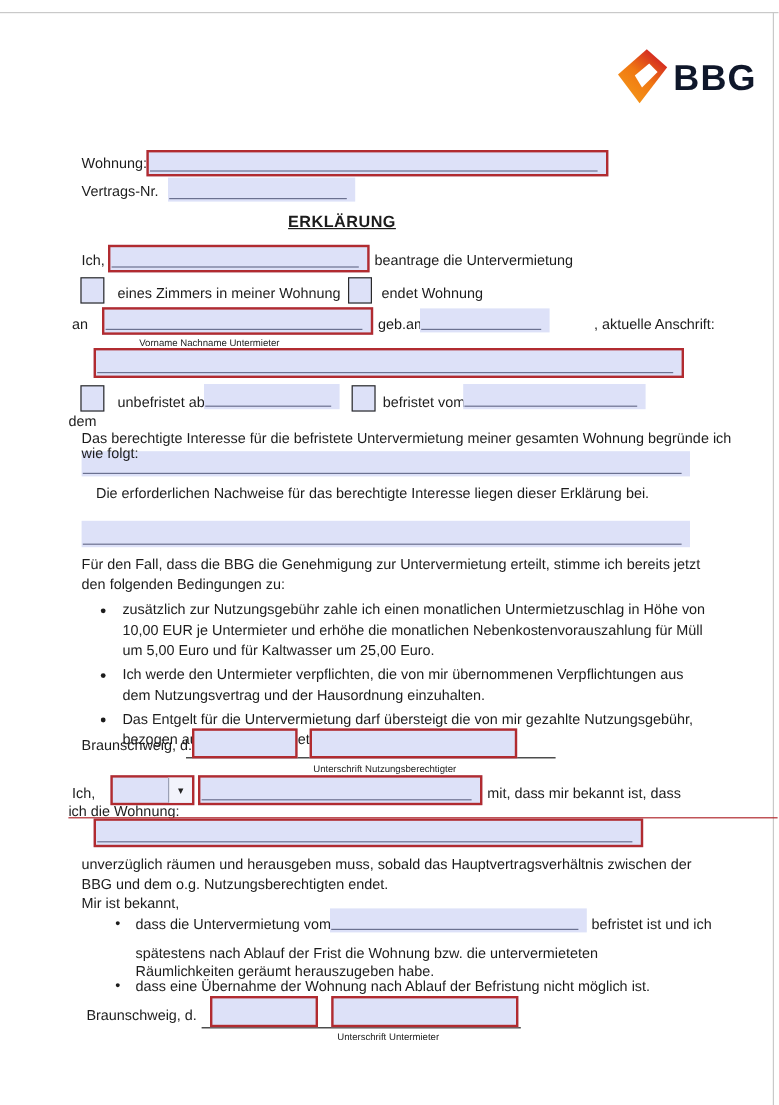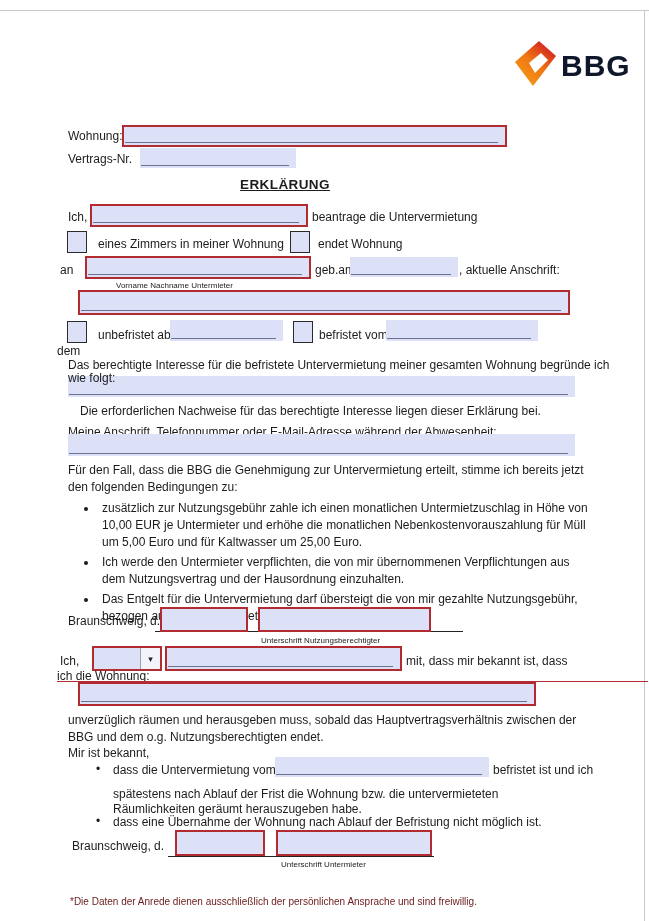--- a/index.html
+++ b/index.html
@@ -62,40 +62,39 @@
 
   <div class="cb" style="left:67px;top:231px;"></div>
   <span class="abs" style="left:98px;top:237px;">eines Zimmers in meiner Wohnung</span>
   <div class="cb" style="left:290px;top:231px;"></div>
   <span class="abs" style="left:318px;top:237px;">endet Wohnung</span>
 
   <span class="abs" style="left:60px;top:263px;">an</span>
   <div class="f red ul" style="left:85px;top:256px;width:226px;height:23px;"></div>
   <span class="abs" style="left:315px;top:263px;">geb.am</span>
   <div class="f ul" style="left:350px;top:257px;width:108px;height:20px;"></div>
-  <span class="abs" style="left:459px;top:263px;">, aktuelle Anschrift:</span>
+  <span class="abs" style="left:459px;top:263px;padding-left:36px;">, aktuelle Anschrift:</span>
   <span class="abs hint" style="left:116px;top:281px;">Vorname Nachname Untermieter</span>
 
   <div class="f red ul" style="left:78px;top:290px;width:492px;height:25px;"></div>
 
   <div class="cb" style="left:67px;top:321px;"></div>
   <span class="abs" style="left:98px;top:328px;">unbefristet ab</span>
   <div class="f ul" style="left:170px;top:320px;width:113px;height:21px;"></div>
   <div class="cb" style="left:293px;top:321px;"></div>
   <span class="abs" style="left:319px;top:328px;">befristet vom</span>
   <div class="f ul" style="left:386px;top:320px;width:152px;height:21px;"></div>
   <span class="abs" style="left:57px;top:344px;">dem</span>
 
   <span class="abs" style="left:68px;top:358px;">Das berechtigte Interesse für die befristete Untervermietung meiner gesamten Wohnung begründe ich</span>
   <div class="f ul" style="left:68px;top:376px;width:507px;height:21px;"></div>
   <span class="abs" style="left:68px;top:371px;">wie folgt:</span>
 
   <span class="abs" style="left:80px;top:404px;">Die erforderlichen Nachweise für das berechtigte Interesse liegen dieser Erklärung bei.</span>
 
-  <span class="abs" style="left:68px;top:425px;">Meine Anschrift, Telefonnummer oder E-Mail-Adresse während der Abwesenheit:</span>
   <div class="f ul" style="left:68px;top:434px;width:507px;height:22px;"></div>
 
   <div class="wrap" style="left:68px;top:462px;width:523px;">Für den Fall, dass die BBG die Genehmigung zur Untervermietung erteilt, stimme ich bereits jetzt den folgenden Bedingungen zu:</div>
 
   <div class="wrap" style="left:80px;top:500px;width:512px;">
     <ul class="blist">
       <li>zusätzlich zur Nutzungsgebühr zahle ich einen monatlichen Untermietzuschlag in Höhe von 10,00 EUR je Untermieter und erhöhe die monatlichen Nebenkostenvorauszahlung für Müll um 5,00 Euro und für Kaltwasser um 25,00 Euro.</li>
       <li>Ich werde den Untermieter verpflichten, die von mir übernommenen Verpflichtungen aus dem Nutzungsvertrag und der Hausordnung einzuhalten.</li>
       <li>Das Entgelt für die Untervermietung darf übersteigt die von mir gezahlte Nutzungsgebühr, bezogen auf den Quadratmeter, um nicht mehr als 20%.</li>
     </ul>
@@ -130,15 +129,14 @@
   <span class="abs b1-cont" style="left:113px;top:801px;">Räumlichkeiten geräumt herauszugeben habe.</span>
   <span class="abs" style="left:96px;top:814px;">•</span>
   <span class="abs" style="left:113px;top:815px;">dass eine Übernahme der Wohnung nach Ablauf der Befristung nicht möglich ist.</span>
 
   <span class="abs" style="left:72px;top:839px;">Braunschweig, d.</span>
   <div class="sigline" style="left:168px;top:856px;width:266px;"></div>
   <div class="f red" style="left:175px;top:830px;width:90px;height:26px;"></div>
   <div class="f red" style="left:276px;top:830px;width:156px;height:26px;"></div>
   <span class="abs hint" style="left:281px;top:860px;">Unterschrift Untermieter</span>
 
-  <span class="abs foot" style="left:70px;top:896px;">*Die Daten der Anrede dienen ausschließlich der persönlichen Ansprache und sind freiwillig.</span>
 
 </div>
 
 </body></html>

